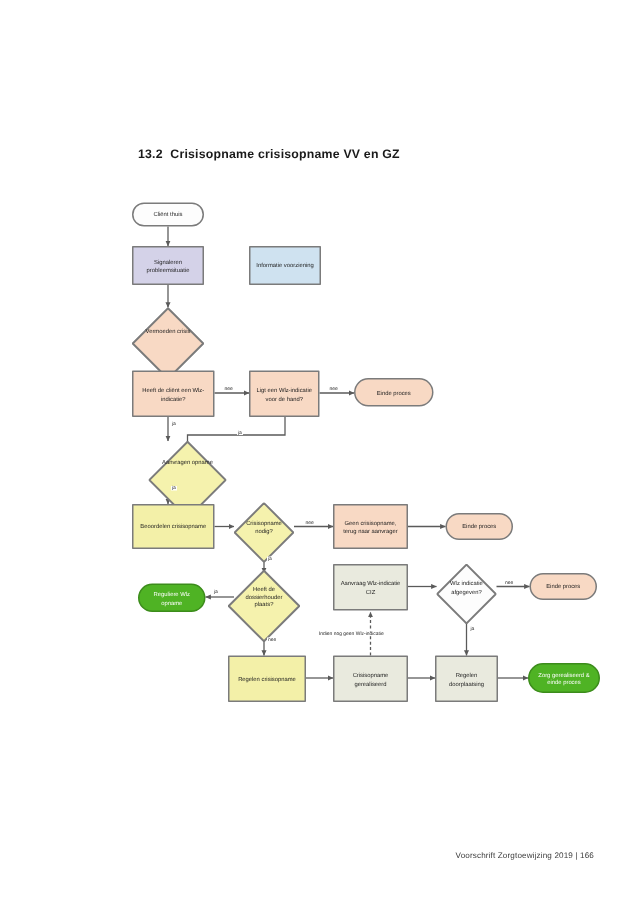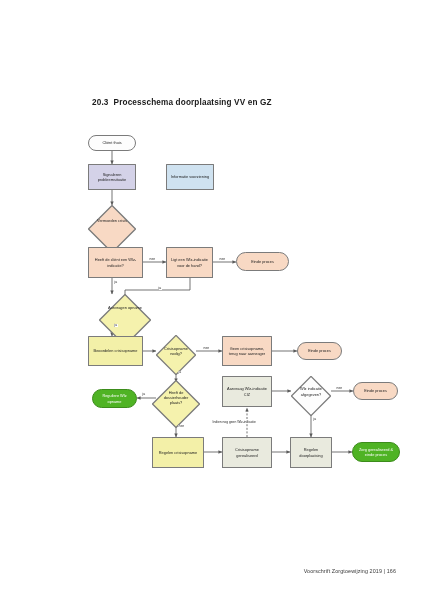--- a/index.html
+++ b/index.html
@@ -105,21 +105,21 @@
     z-index: 1;
     overflow: visible;
   }
 </style>
 </head>
 <body>
 
 <div id="page">
 
   <div id="doc-title">
-    <span class="num">20.3</span><span>Processchema doorplaatsing VV en GZ</span>
+    <span class="num">13.2</span><span>Crisisopname crisisopname VV en GZ</span>
   </div>
 
   <div id="chart">
 
     <svg class="wires" viewBox="0 0 423 598">
       <defs>
         <marker id="ah" markerWidth="5" markerHeight="5" refX="4.2" refY="2" orient="auto">
           <path d="M0,0 L4.4,2 L0,4 z" fill="#5a5a5a"></path>
         </marker>
       </defs>

